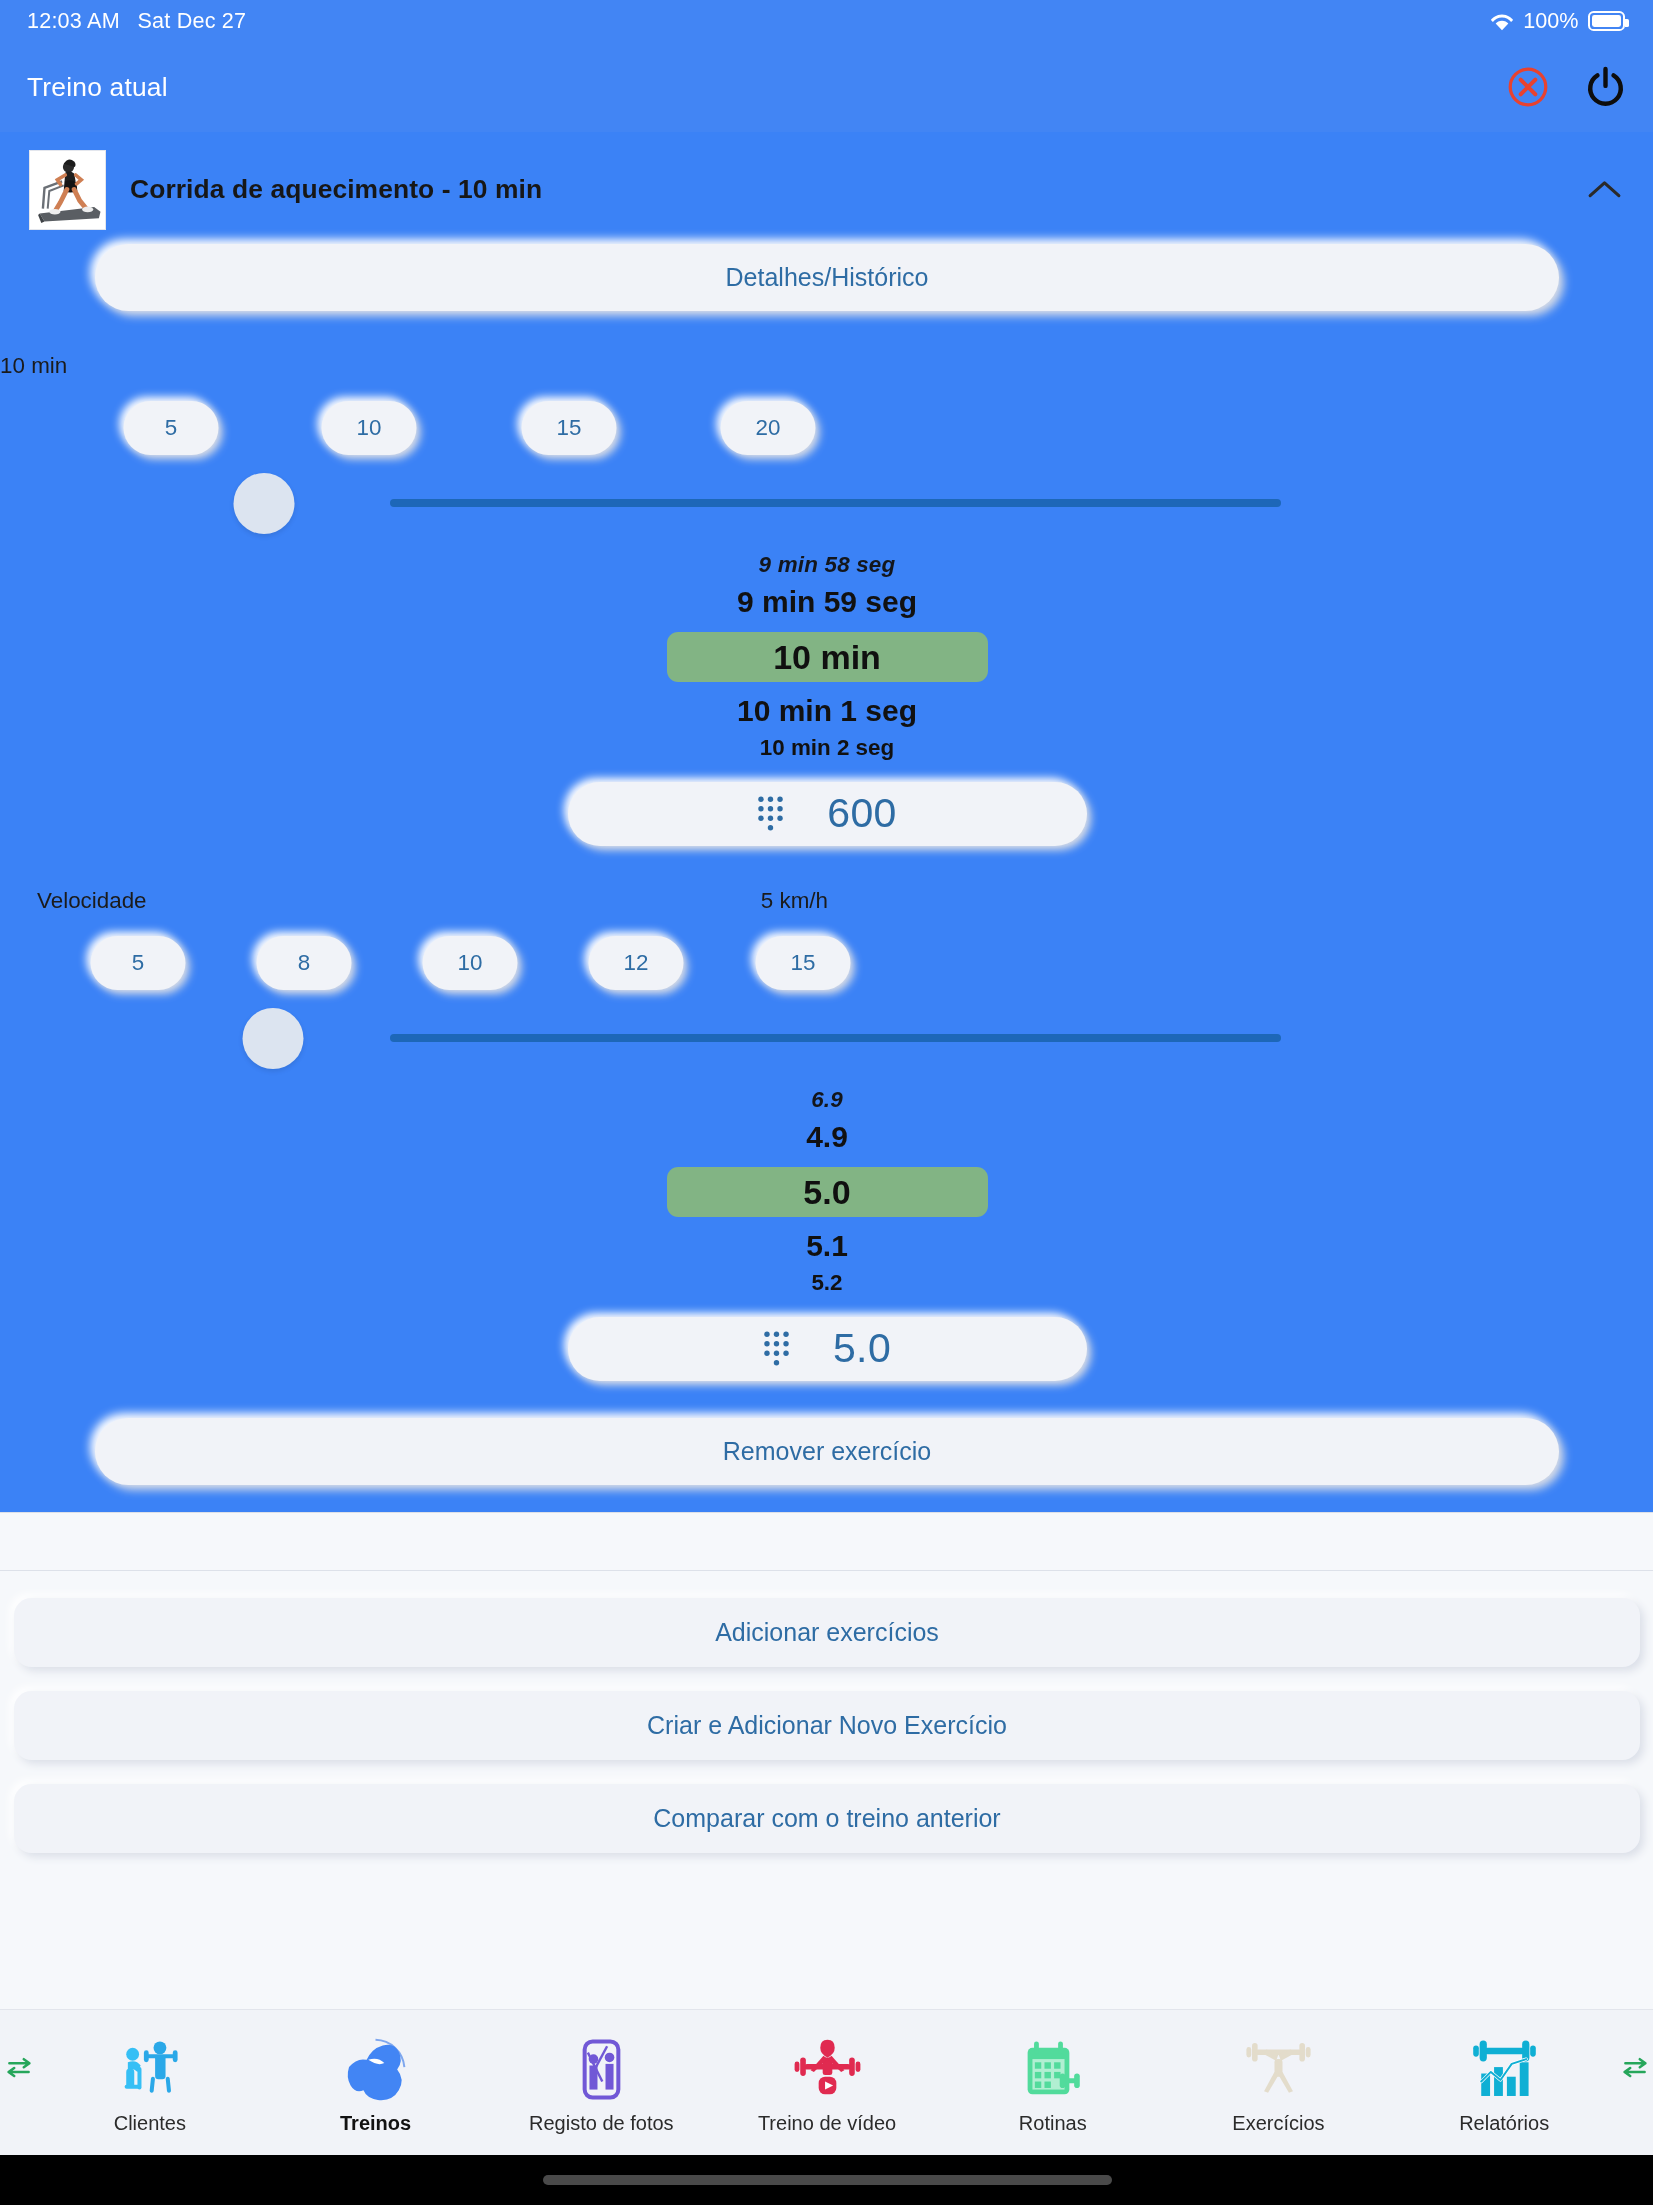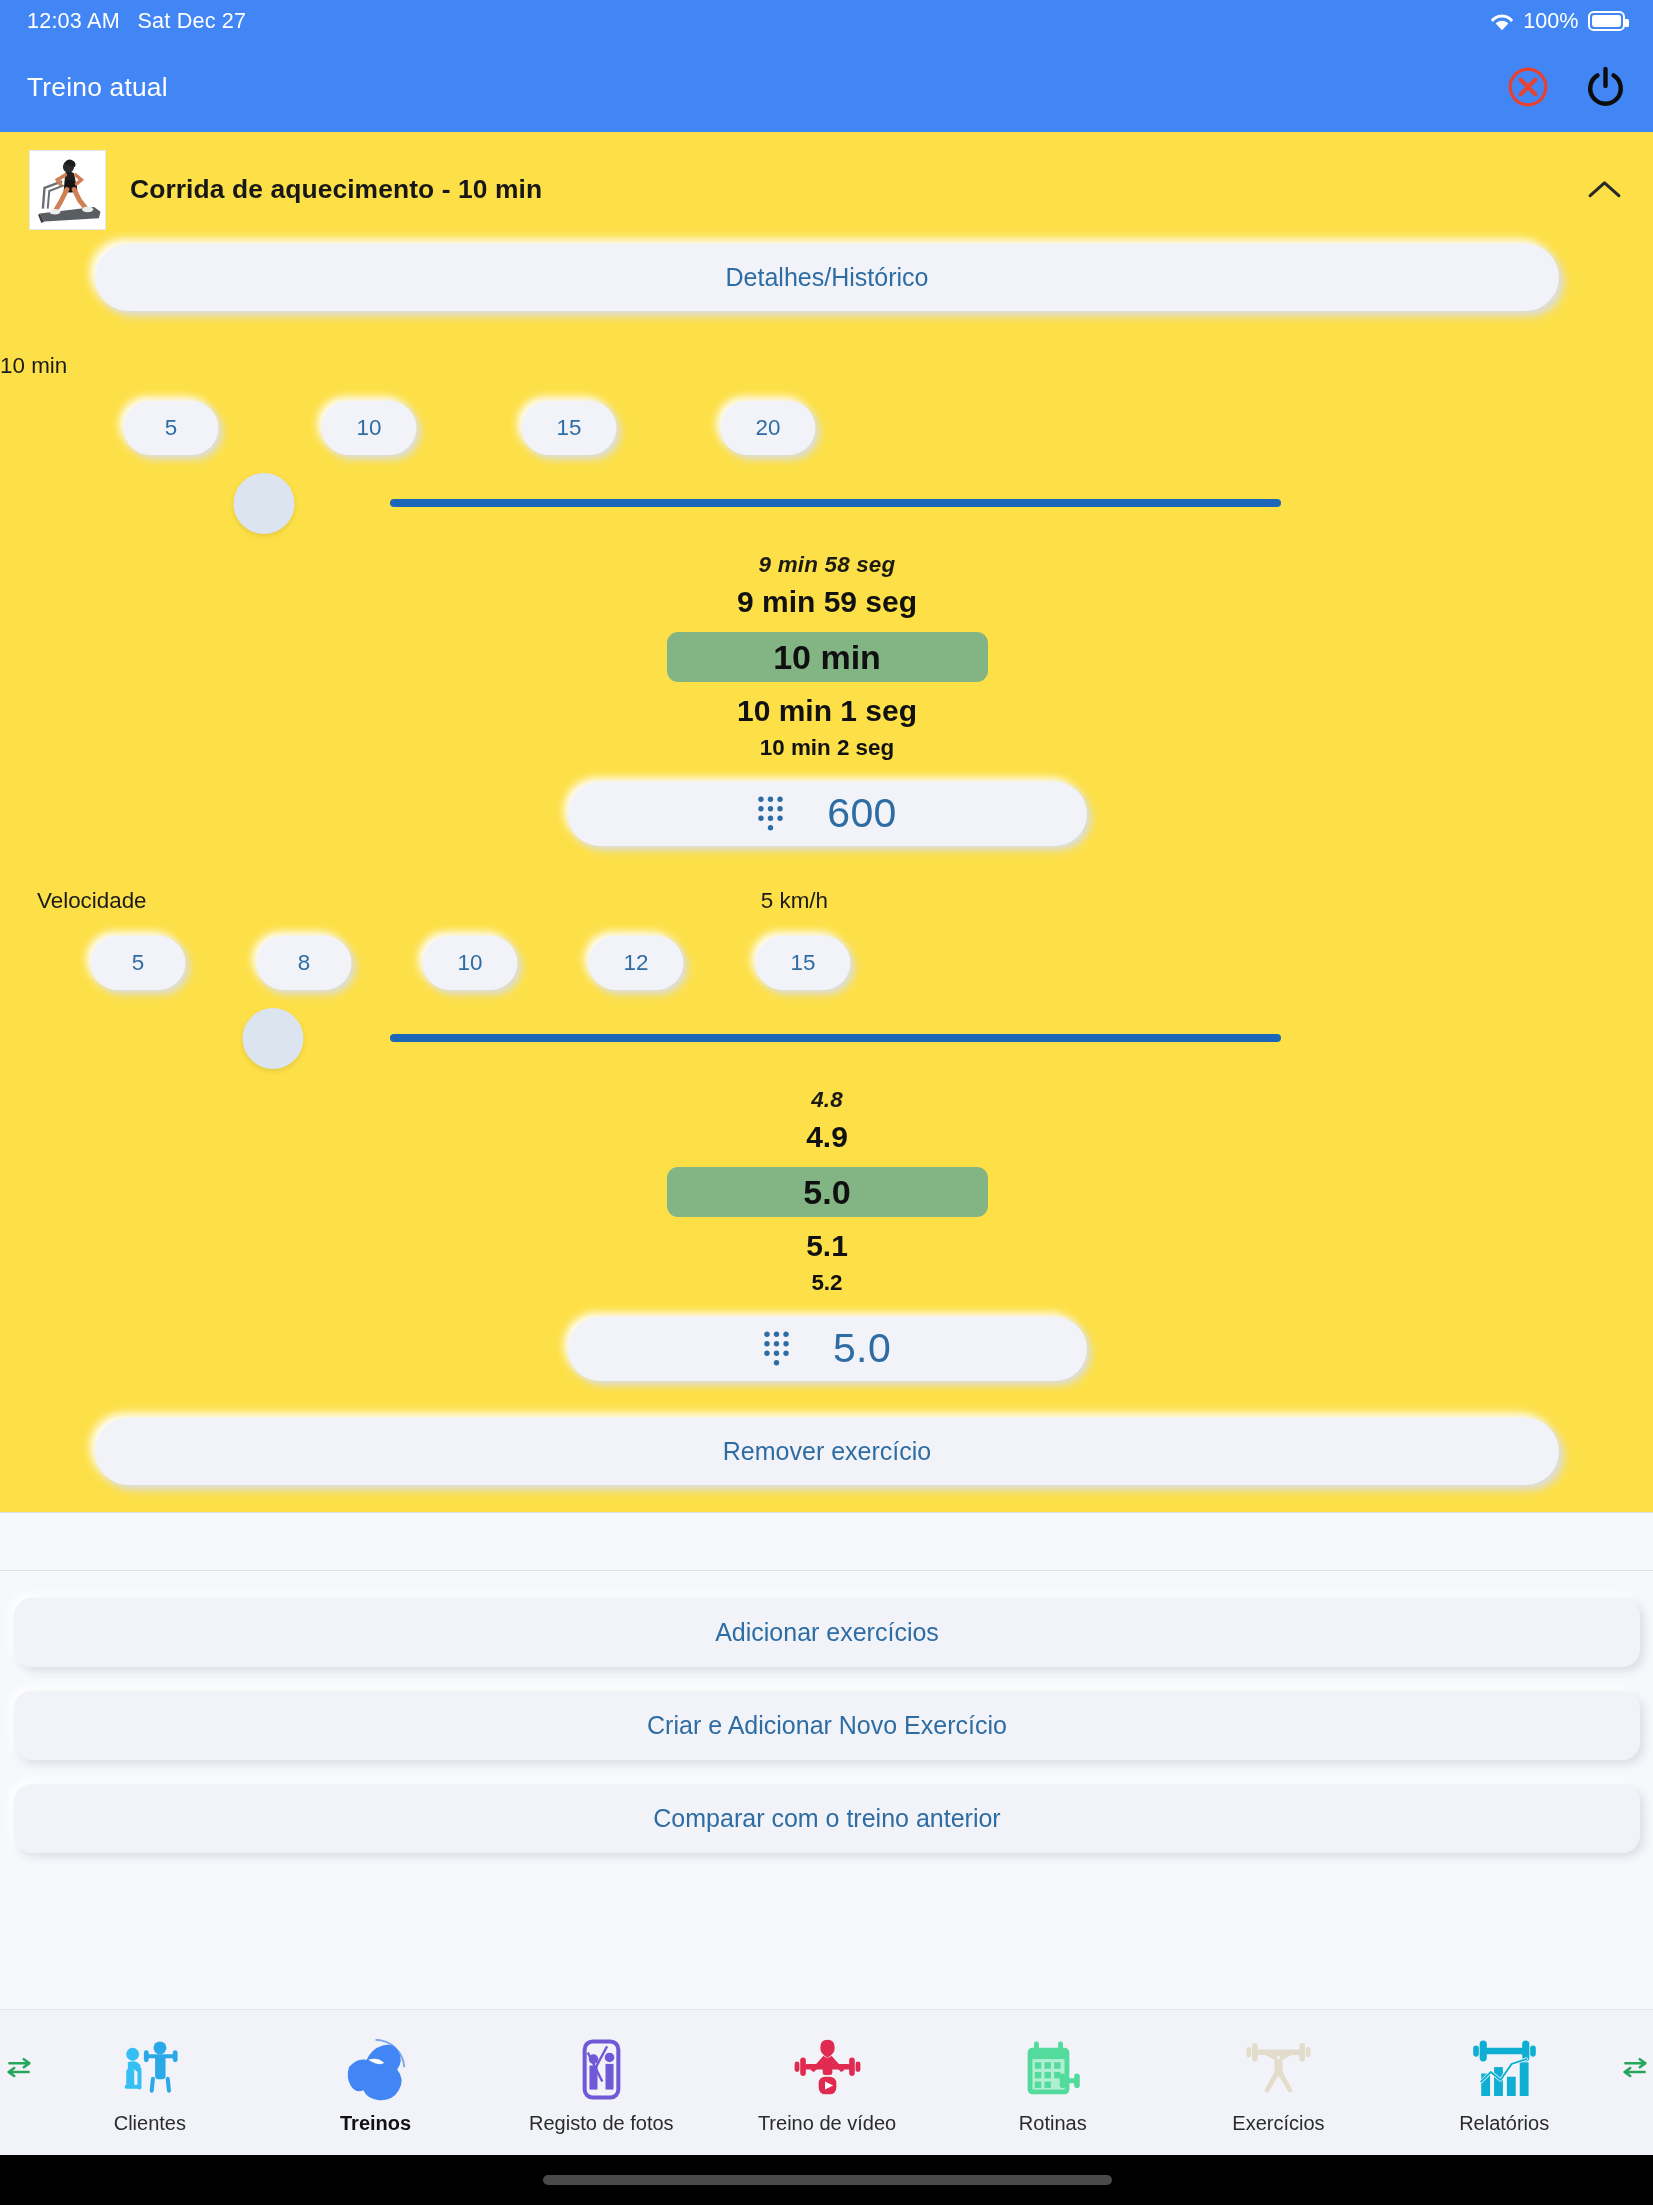--- a/index.html
+++ b/index.html
@@ -61,21 +61,21 @@
   
   .content {
     flex: 1 1 auto;
     background: #F6F8FB;
     overflow: hidden;
     display: flex;
     flex-direction: column;
   }
 
   .exercise-card {
-    background: #fde047;
+    background: #3b82f6;
     border-bottom: 1.6px solid #DCE0E8;
     padding: 0 0 27px 0;
   }
   .ex-header {
     display: flex;
     align-items: center;
     padding: 17.6px 27px 11.2px 29px;
     gap: 24px;
   }
   .ex-thumb {
@@ -331,21 +331,21 @@
         <div class="chip" style="left:636px">12</div>
         <div class="chip" style="left:803px">15</div>
       </div>
 
       <div class="slider-wrap">
         <div class="slider-track"></div>
         <div class="slider-thumb" style="left:273px"></div>
       </div>
 
       <div class="picker">
-        <div class="pk far">4.8</div>
+        <div class="pk far">6.9</div>
         <div class="pk near">4.9</div>
         <div class="pk sel">5.0</div>
         <div class="pk near">5.1</div>
         <div class="pk far2">5.2</div>
       </div>
 
       <div class="numfield">
         <span class="dialpad">
           <svg width="27" height="37" viewBox="0 0 34 46">
             <g fill="#2E6CA4">

